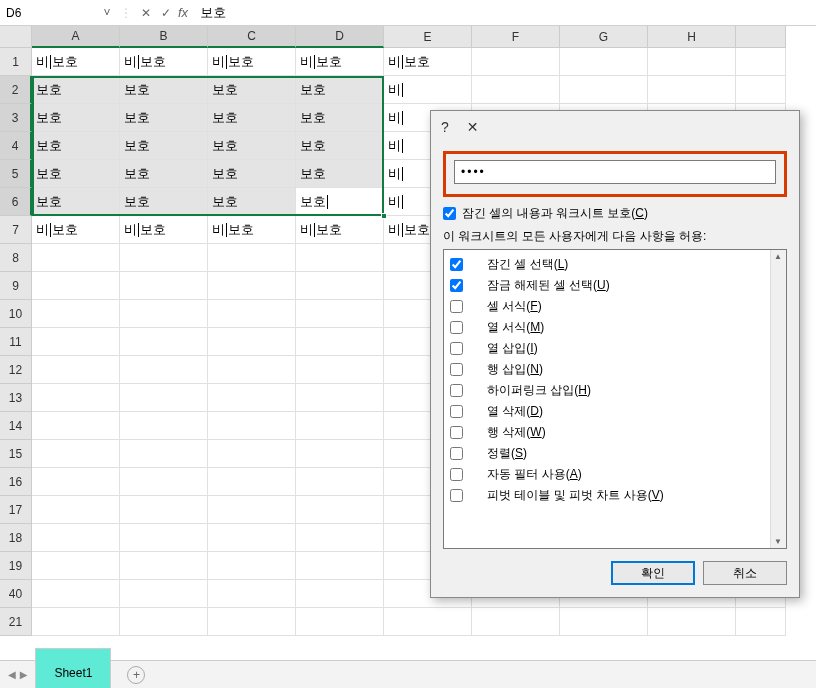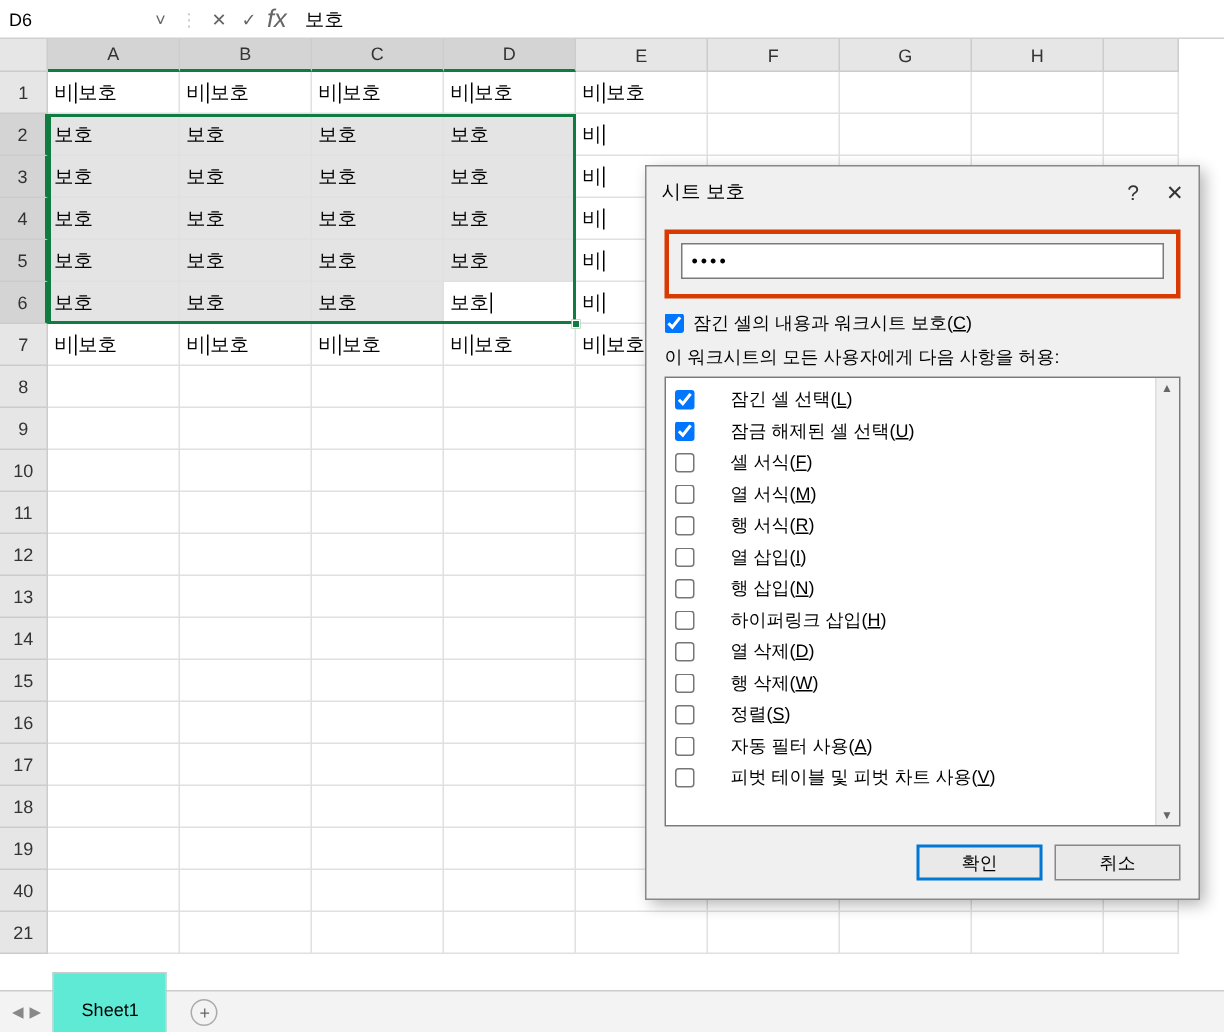--- a/index.html
+++ b/index.html
@@ -4,21 +4,21 @@
   <style>
     * { box-sizing: border-box; margin: 0; padding: 0; }
     body { font-family: "Segoe UI", "Malgun Gothic", sans-serif; font-size: 12px; background: #fff; color: #000; width: 816px; height: 688px; position: relative; overflow: hidden; }
 
     .formula-bar { display: flex; align-items: center; height: 26px; border-bottom: 1px solid #d0d0d0; background: #fff; }
     .name-box-wrap { display: flex; align-items: center; height: 100%; }
     .name-box { width: 98px; height: 22px; border: none; padding: 2px 6px; font-size: 12px; outline: none; }
     .name-box-dropdown { width: 18px; text-align: center; color: #666; cursor: pointer; }
     .formula-sep { color: #ccc; margin: 0 4px; }
     .fx-btn { width: 20px; text-align: center; color: #666; cursor: pointer; }
-    .fx-label { font-style: italic; font-size: 17px; margin: 0 4px 0 2px; color: #666; cursor: pointer; }
+    .fx-label { font-style: italic; font-size: 13px; margin: 0 4px 0 2px; color: #666; cursor: pointer; }
     .formula-input { flex: 1; border: none; padding: 2px 8px; font-size: 13px; outline: none; }
 
     .grid-area { position: relative; display: flex; height: 622px; }
     .corner { width: 32px; height: 22px; background: #e6e6e6; border-right: 1px solid #ccc; border-bottom: 1px solid #ccc; }
     .col-headers { display: flex; position: absolute; left: 32px; top: 0; }
     .col-header { width: 88px; height: 22px; background: #e6e6e6; border-right: 1px solid #ccc; border-bottom: 1px solid #ccc; display: flex; align-items: center; justify-content: center; font-size: 12px; color: #333; cursor: pointer; }
     .col-header.sel { background: #d4d4d4; border-bottom: 2px solid #107c41; }
     .col-header.partial { width: 50px; }
 
     .row-headers { position: absolute; left: 0; top: 22px; }
@@ -362,21 +362,20 @@
   <div class="tab-nav">
     <span>◀</span>
     <span>▶</span>
   </div>
   <div class="sheet-tab active">Sheet1</div>
   <div class="add-sheet">+</div>
 </div>
 
 <div class="dialog">
   <div class="dialog-title">
-    <span class="dialog-title-text">시트 보호</span>
     <div class="dialog-title-btns">
       <span class="dialog-help">?</span>
       <span class="dialog-close">✕</span>
     </div>
   </div>
   <div class="dialog-body">
     <div class="pw-section">
       <input class="pw-input" type="text" value="••••" style="">
     </div>
     <label class="chk-line">
@@ -397,24 +396,20 @@
         <label class="perm-item">
           <input type="checkbox" style="">
           <span>셀 서식(<span class="underline">F</span>)</span>
         </label>
         <label class="perm-item">
           <input type="checkbox" style="">
           <span>열 서식(<span class="underline">M</span>)</span>
         </label>
         <label class="perm-item">
           <input type="checkbox" style="">
-          <span>행 서식(<span class="underline">R</span>)</span>
-        </label>
-        <label class="perm-item">
-          <input type="checkbox" style="">
           <span>열 삽입(<span class="underline">I</span>)</span>
         </label>
         <label class="perm-item">
           <input type="checkbox" style="">
           <span>행 삽입(<span class="underline">N</span>)</span>
         </label>
         <label class="perm-item">
           <input type="checkbox" style="">
           <span>하이퍼링크 삽입(<span class="underline">H</span>)</span>
         </label>

